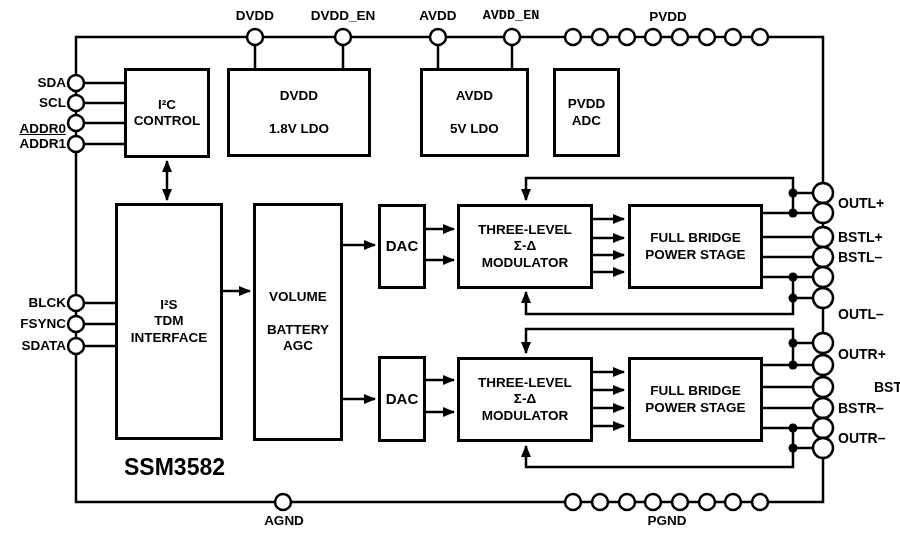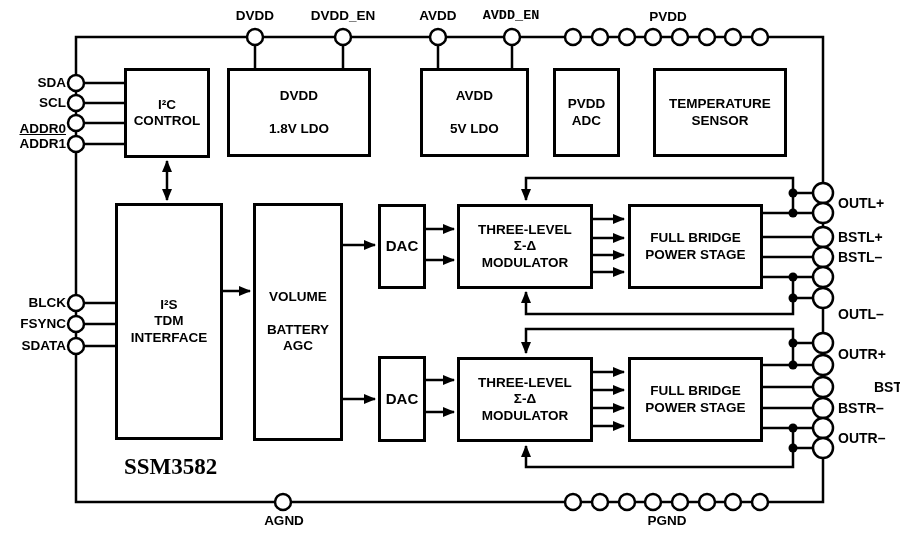--- a/index.html
+++ b/index.html
@@ -156,22 +156,20 @@
   <div class="blk" style="left:124px;top:68px;width:86px;height:90px;">I²C
 CONTROL</div>
   <div class="blk" style="left:227px;top:68px;width:144px;height:89px;">DVDD
 
 1.8V LDO</div>
   <div class="blk" style="left:420px;top:68px;width:109px;height:89px;">AVDD
 
 5V LDO</div>
   <div class="blk" style="left:553px;top:68px;width:67px;height:89px;">PVDD
 ADC</div>
-  <div class="blk" style="left:653px;top:68px;width:134px;height:89px;">TEMPERATURE
-SENSOR</div>
   <div class="blk" style="left:253px;top:203px;width:90px;height:238px;">VOLUME
 
 BATTERY
 AGC</div>
   <div class="blk" style="left:115px;top:203px;width:108px;height:237px;">I²S
 TDM
 INTERFACE</div>
   <div class="blk dac" style="left:378px;top:204px;width:48px;height:85px;">DAC</div>
   <div class="blk dac" style="left:378px;top:356px;width:48px;height:86px;">DAC</div>
   <div class="blk" style="left:457px;top:204px;width:136px;height:85px;">THREE-LEVEL
@@ -204,15 +202,15 @@
   <div class="lbl big" style="left:838px;top:248px;">BSTL–</div>
   <div class="lbl big" style="left:838px;top:281px;margin-top:24px;">OUTL–</div>
   <div class="lbl big" style="left:838px;top:345px;">OUTR+</div>
   <div class="lbl big" style="left:838px;top:378px;padding-left:36px;">BSTR+</div>
   <div class="lbl big" style="left:838px;top:399px;">BSTR–</div>
   <div class="lbl big" style="left:838px;top:429px;">OUTR–</div>
 
   <div class="lbl cx" style="left:284px;top:512px;">AGND</div>
   <div class="lbl cx" style="left:667px;top:512px;">PGND</div>
 
-  <div id="chipname" style="left:124px;top:455px;font-family:Liberation Serif, serif;">SSM3582</div>
+  <div id="chipname" style="left:124px;top:455px;">SSM3582</div>
 
 </div>
 
 </body></html>

